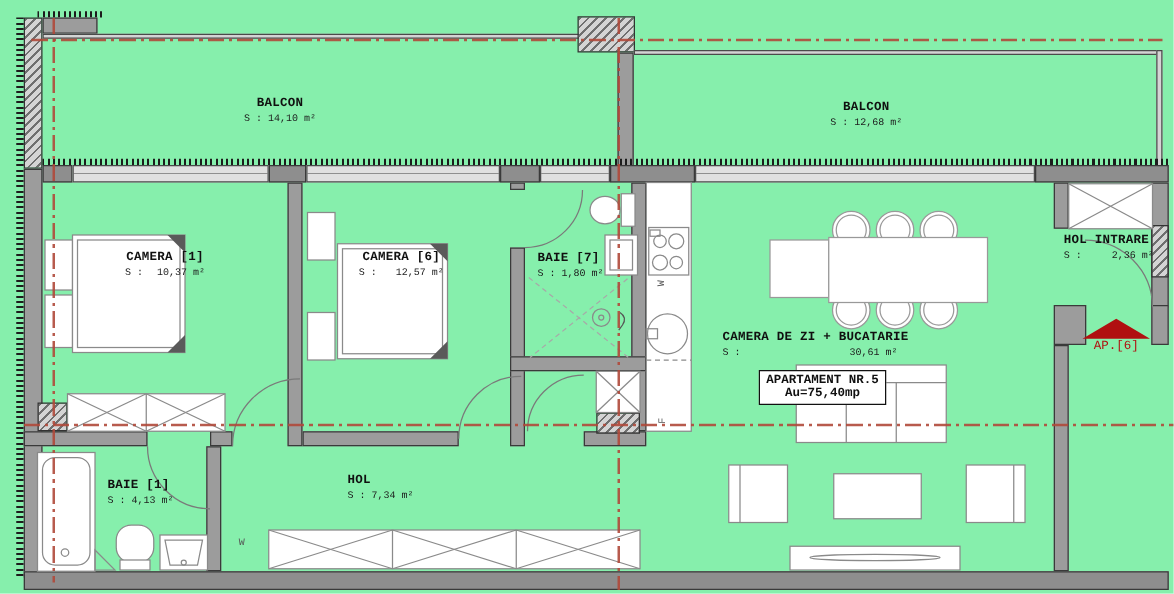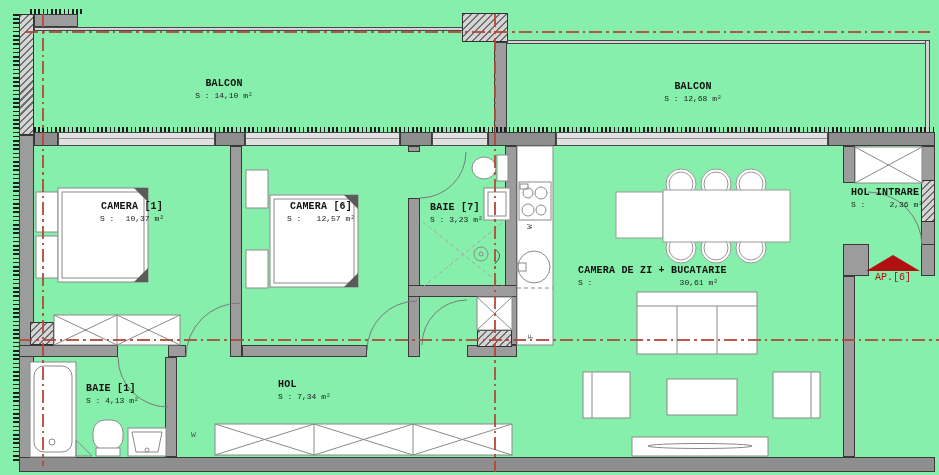--- a/index.html
+++ b/index.html
@@ -234,28 +234,32 @@
   </div>
   <div class="lbl" style="left:287px;top:201px;width:68px;">
     <div class="t c">CAMERA [6]</div>
     <div class="ar row">
       <span>S :</span>
       <span>12,57 m²</span>
     </div>
   </div>
   <div class="lbl" style="left:430px;top:202px;width:60px;">
     <div class="t">BAIE [7]</div>
-    <div class="ar">S : 3,23 m²</div>
+    <div class="ar">S : 1,80 m²</div>
   </div>
   <div class="lbl" style="left:578px;top:265px;width:140px;">
     <div class="t">CAMERA DE ZI + BUCATARIE</div>
     <div class="ar row">
       <span>S :</span>
       <span>30,61 m²</span>
     </div>
+  </div>
+  <div class="lbl apt-box" style="left:607px;top:296px;width:96px;">
+    <div>APARTAMENT NR.5</div>
+    <div>Au=75,40mp</div>
   </div>
   <div class="lbl" style="left:851px;top:187px;width:72px;">
     <div class="t">HOL INTRARE</div>
     <div class="ar row">
       <span>S :</span>
       <span>2,36 m²</span>
     </div>
   </div>
   <div class="lbl" style="left:86px;top:383px;width:64px;">
     <div class="t">BAIE [1]</div>

